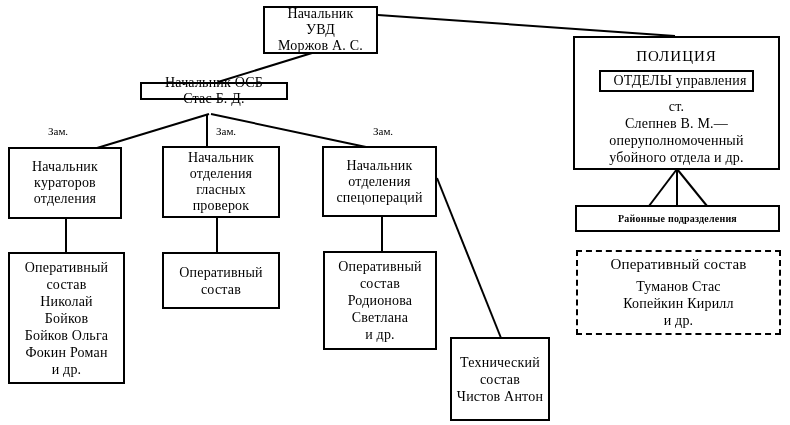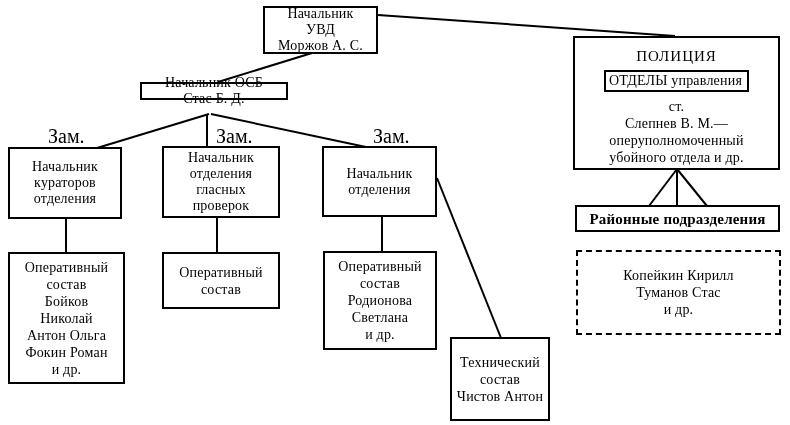--- a/index.html
+++ b/index.html
@@ -9,37 +9,37 @@
     overflow:hidden;
   }
   .wires{position:absolute;left:0;top:0;width:790px;height:425px;z-index:0;}
   .wires line{stroke:#000;stroke-width:2;}
   .box{
     position:absolute;box-sizing:border-box;border:2px solid #000;background:#fff;
     display:flex;flex-direction:column;justify-content:center;align-items:center;
     text-align:center;font-size:14px;line-height:16px;letter-spacing:.2px;z-index:1;
   }
   .bold{font-weight:normal;}
-  .zam{position:absolute;font-size:20px;z-index:1;background:#fff;padding:0 2px;}
+  .zam{position:absolute;font-size:11px;z-index:1;background:#fff;padding:0 2px;}
   #uvd   {left:263px;top:6px;  width:115px;height:48px;}
   #osb   {left:140px;top:82px; width:148px;height:18px;}
   #zam1{left:46px; top:125px;} #zam2{left:214px;top:125px;} #zam3{left:371px;top:125px;}
   #hc    {left:8px;  top:147px;width:114px;height:72px;}
   #hg    {left:162px;top:146px;width:118px;height:72px;}
   #hs    {left:322px;top:146px;width:115px;height:71px;}
   #ops1  {left:8px;  top:252px;width:117px;height:132px;line-height:17px;}
   #ops2  {left:162px;top:252px;width:118px;height:57px;line-height:17px;}
   #ops3  {left:323px;top:251px;width:114px;height:99px;line-height:17px;}
   #tech  {left:450px;top:337px;width:100px;height:84px;line-height:17px;}
   #police{left:573px;top:36px; width:207px;height:134px;justify-content:center;padding-top:7px;line-height:17px;}
-  #district{left:575px;top:205px;width:205px;height:27px;font-weight:bold;font-size:15px;}
+  #district{left:575px;top:205px;width:205px;height:27px;font-weight:bold;font-size:10px;}
   #ops4  {left:576px;top:250px;width:205px;height:85px;border-style:dashed;line-height:17px;}
   #ops4 .bold{margin-bottom:5px;font-size:15px;}
   .police-title{font-size:15px;letter-spacing:1px;margin-bottom:5px;}
-  .badge{display:inline-block;border:2px solid #000;padding:0 5px 1px 3px;margin-bottom:6px;}
+  .badge{display:inline-block;border:2px solid #000;padding:0 5px 1px 12px;margin-bottom:6px;}
 </style>
 </head>
 <body>
 
 <div class="canvas">
 
   <svg class="wires" viewBox="0 0 790 425" xmlns="http://www.w3.org/2000/svg">
     <line x1="378" y1="15" x2="675" y2="36"></line>
     <line x1="312" y1="53" x2="218" y2="82"></line>
     <line x1="209" y1="114" x2="97" y2="148"></line>
@@ -76,31 +76,32 @@
     </div>
   <div class="box" id="hg">
       <div>Начальник</div>
       <div>отделения</div>
       <div>гласных</div>
       <div>проверок</div>
     </div>
   <div class="box" id="hs">
       <div>Начальник</div>
       <div>отделения</div>
+      <div>спецопераций</div>
     </div>
 
   <div class="box" id="ops1">
     <div class="bold">
         <div>Оперативный</div>
         <div>состав</div>
       </div>
     <div>
+        <div>Николай</div>
         <div>Бойков</div>
-        <div>Николай</div>
-        <div>Антон Ольга</div>
+        <div>Бойков Ольга</div>
         <div>Фокин Роман</div>
         <div>и др.</div>
       </div>
   </div>
 
   <div class="box" id="ops2">
     <div class="bold">
         <div>Оперативный</div>
         <div>состав</div>
       </div>
@@ -137,20 +138,21 @@
         <div>ст.</div>
         <div>Слепнев В. М.—</div>
         <div>оперуполномоченный</div>
         <div>убойного отдела и др.</div>
       </div>
   </div>
 
   <div class="box" id="district">Районные подразделения</div>
 
   <div class="box" id="ops4">
+    <div class="bold">Оперативный состав</div>
     <div>
+        <div>Туманов Стас</div>
         <div>Копейкин Кирилл</div>
-        <div>Туманов Стас</div>
         <div>и др.</div>
       </div>
   </div>
 
 </div>
 
 </body></html>

